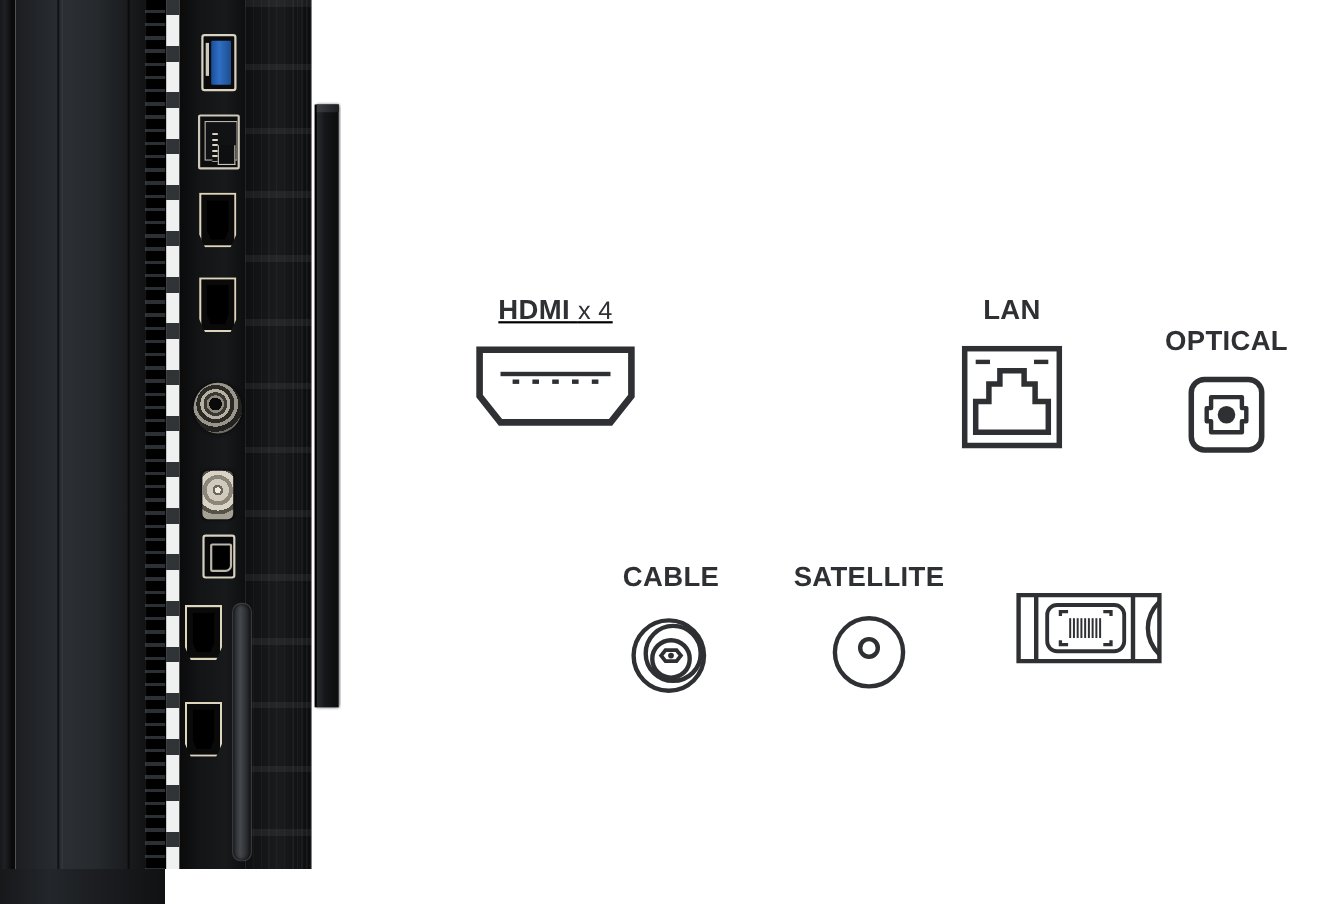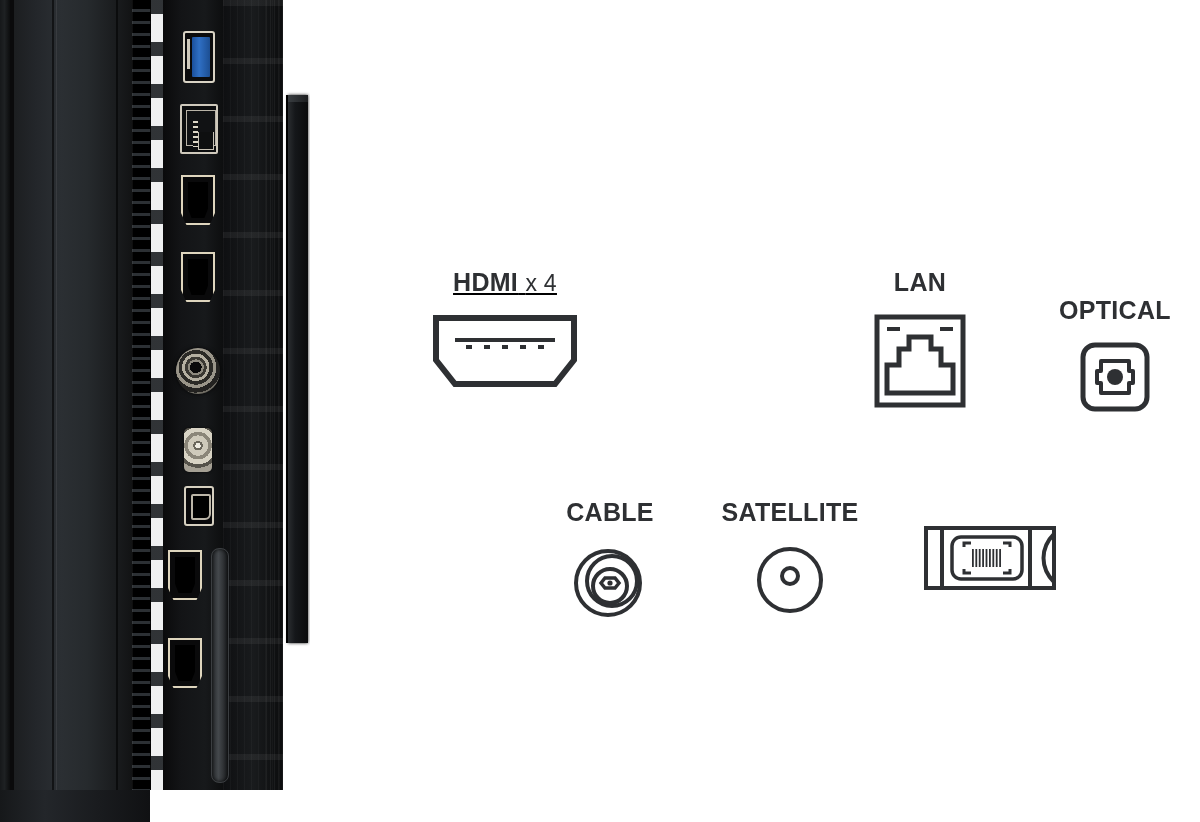--- a/index.html
+++ b/index.html
@@ -210,21 +210,21 @@
   }
 
   
   #spec {
     position: absolute;
     left: 400px; top: 0;
     width: 800px; height: 822px;
   }
   .spec-row { position: absolute; left: 0; width: 800px; }
   .row-top { top: 270px; height: 180px; }
-  .row-bottom { top: 500px; height: 160px; }
+  .row-bottom { top: 513px; height: 160px; }
 
   .spec-cell {
     position: absolute;
     text-align: center;
   }
   .spec-label {
     font-family: "Liberation Sans", sans-serif;
     font-weight: 700;
     font-size: 25px;
     letter-spacing: .3px;

